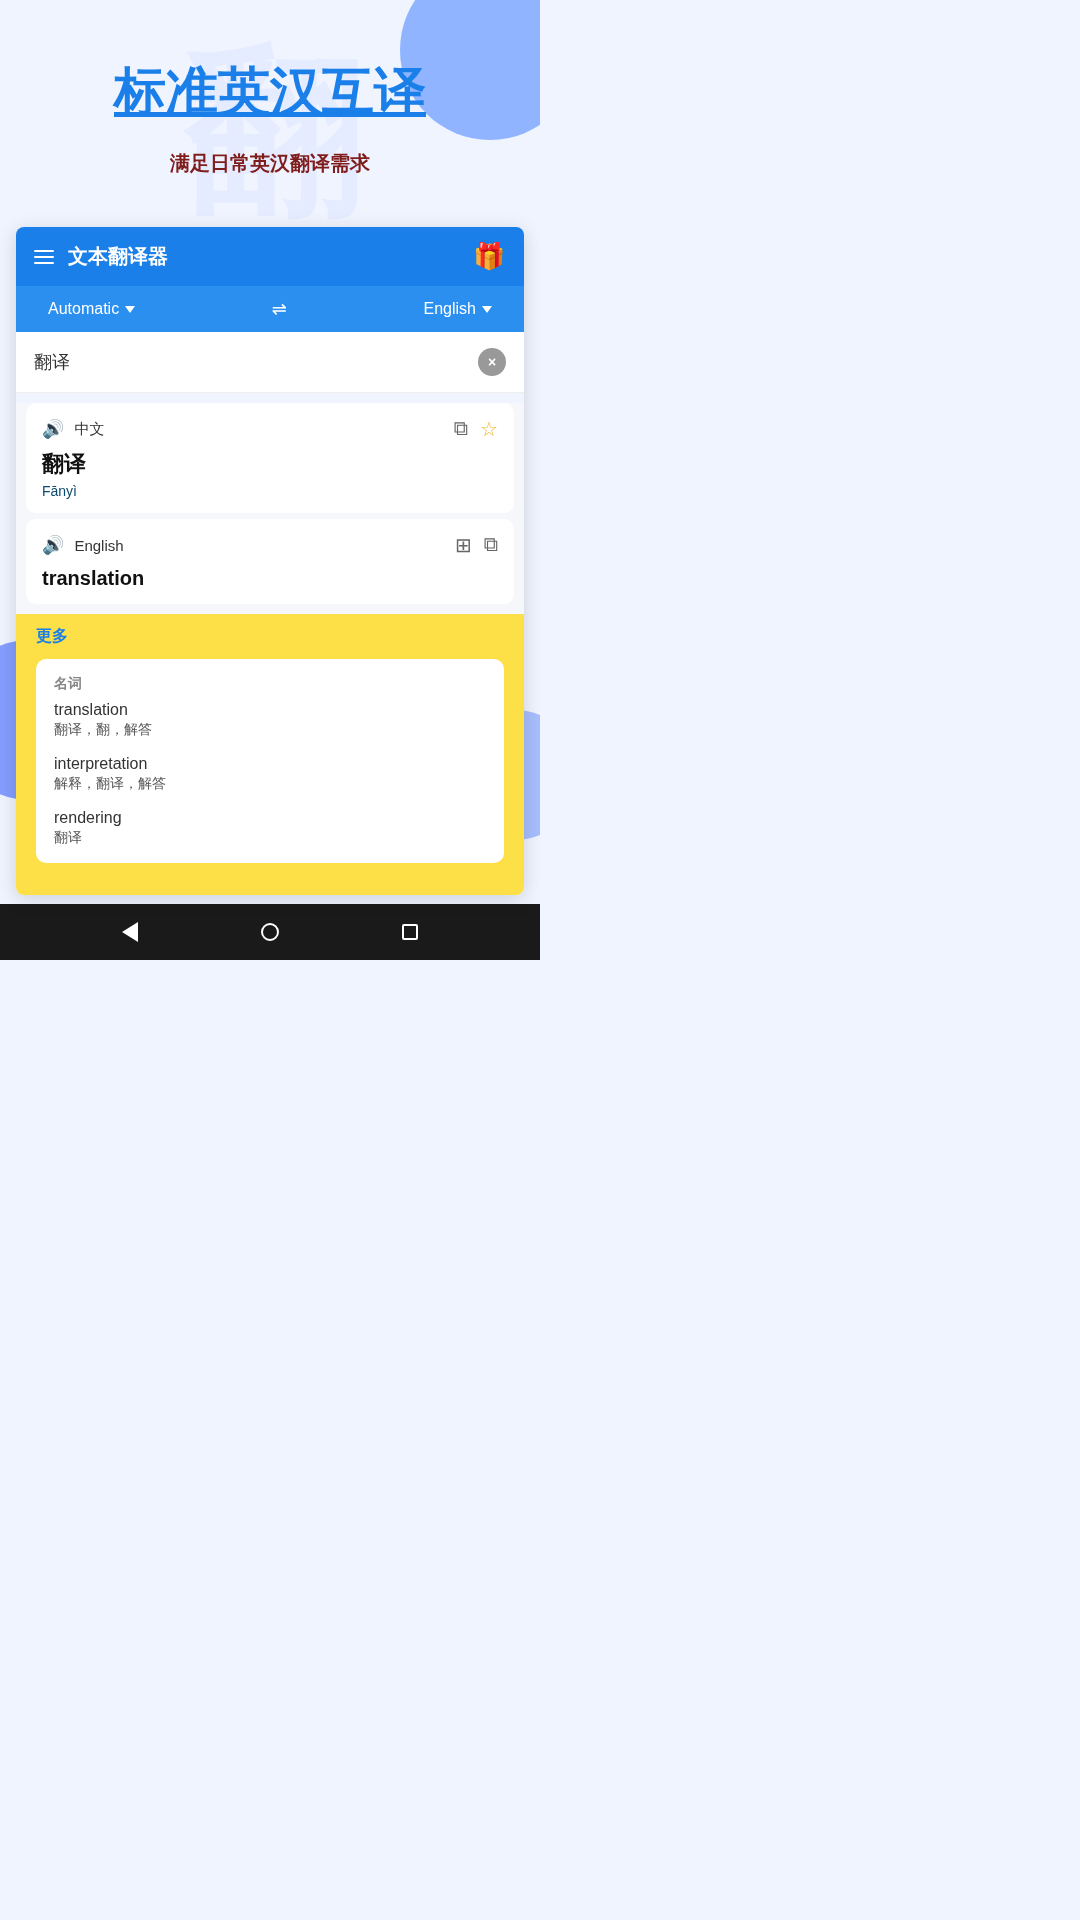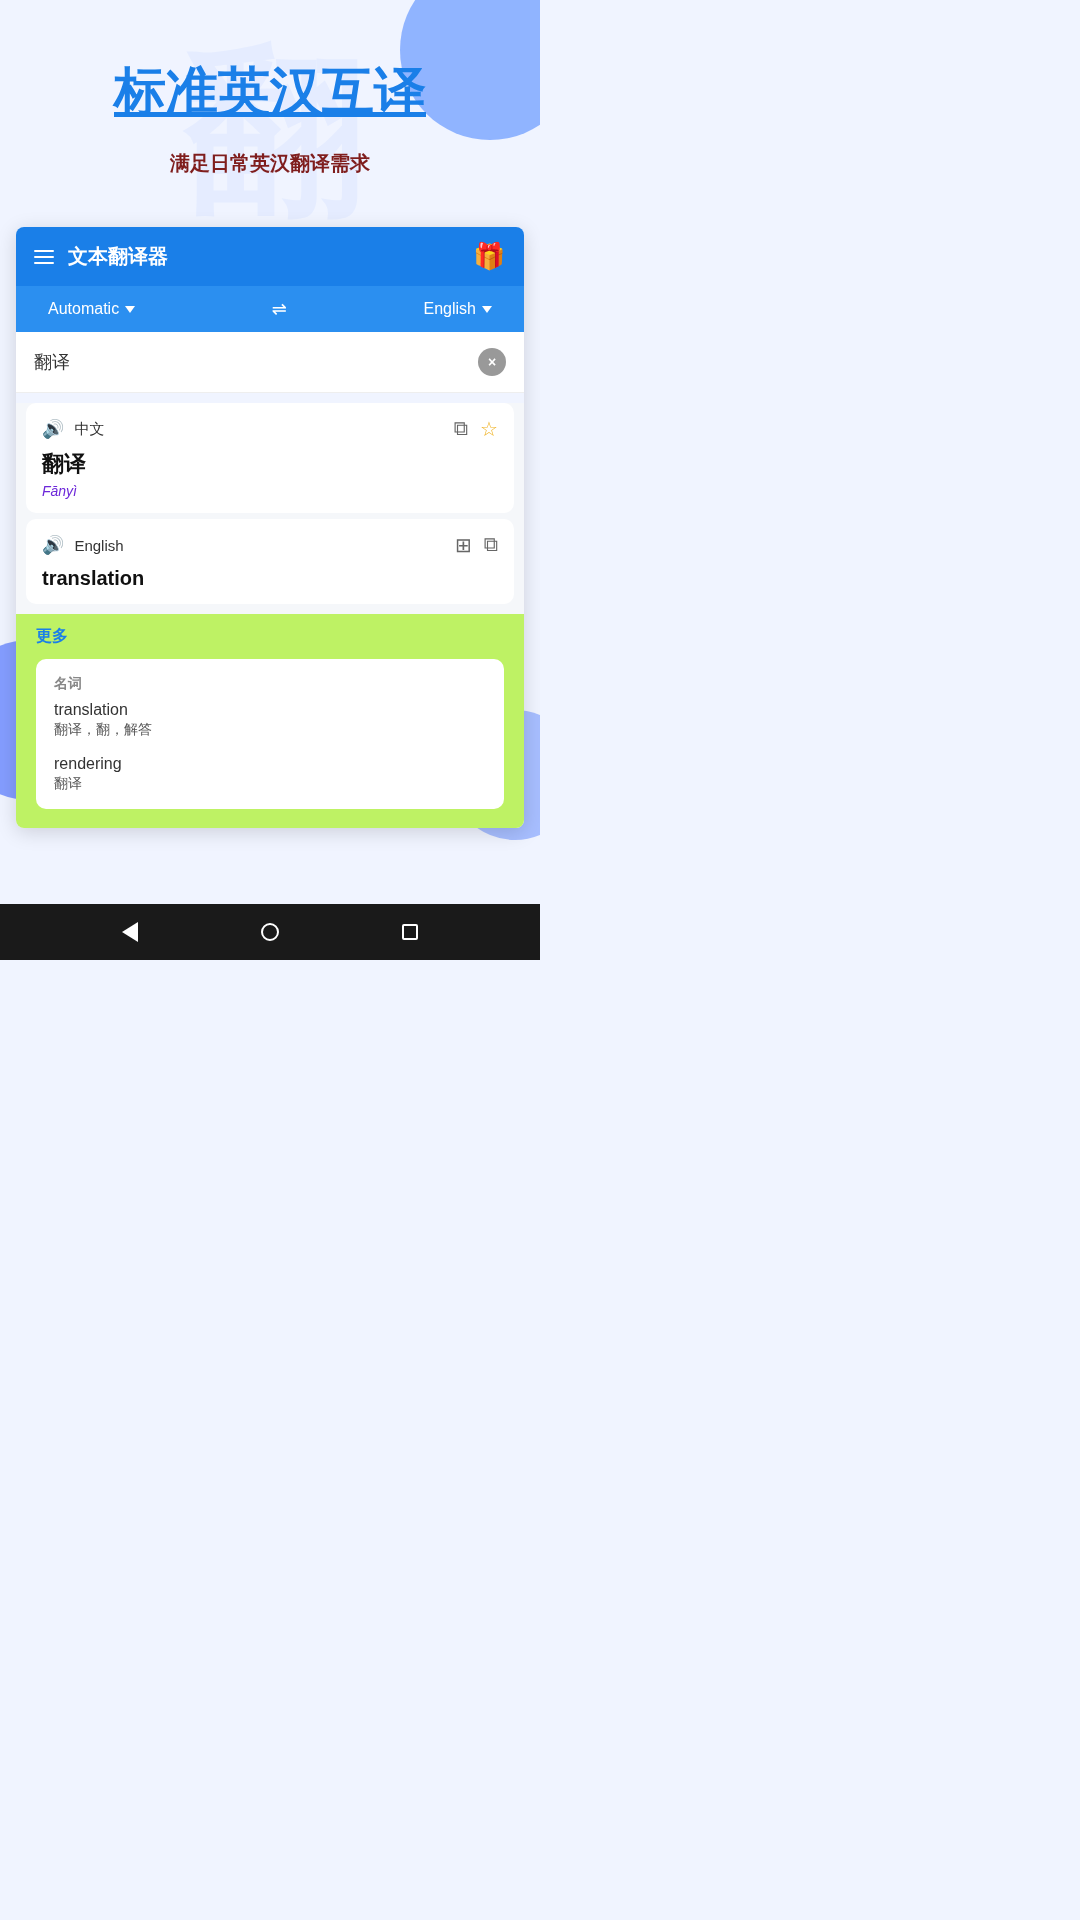--- a/index.html
+++ b/index.html
@@ -259,43 +259,42 @@
 
     .result-main {
       font-size: 22px;
       font-weight: 700;
       color: #111;
       margin-bottom: 4px;
     }
 
     .result-pinyin {
       font-size: 14px;
-      color: #6d28d9;
-      font-style: italic;
+      color: #0c4a6e;
     }
 
     
     .result-card-en {
       background: white;
       margin: 6px 10px 10px;
       border-radius: 10px;
       padding: 14px 16px;
     }
 
     .result-en-main {
       font-size: 20px;
       font-weight: 700;
       color: #111;
       margin-top: 10px;
     }
 
     
     .more-section {
-      background: #bef264;
-      padding: 12px 20px 19px;
+      background: #fde047;
+      padding: 12px 20px 32px;
     }
 
     .more-label {
       font-size: 16px;
       color: #1a7fe8;
       font-weight: 600;
       margin-bottom: 12px;
     }
 
     .more-card {
@@ -451,20 +450,24 @@
         <div class="result-en-main">translation</div>
       </div>
 
       <div class="more-section">
         <div class="more-label">更多</div>
         <div class="more-card">
           <div class="pos-label">名词</div>
           <div class="more-item">
             <div class="more-word">translation</div>
             <div class="more-meaning">翻译，翻，解答</div>
+          </div>
+          <div class="more-item">
+            <div class="more-word">interpretation</div>
+            <div class="more-meaning">解释，翻译，解答</div>
           </div>
           <div class="more-item">
             <div class="more-word">rendering</div>
             <div class="more-meaning">翻译</div>
           </div>
         </div>
       </div>
     </div>
   </div>
 </div>

